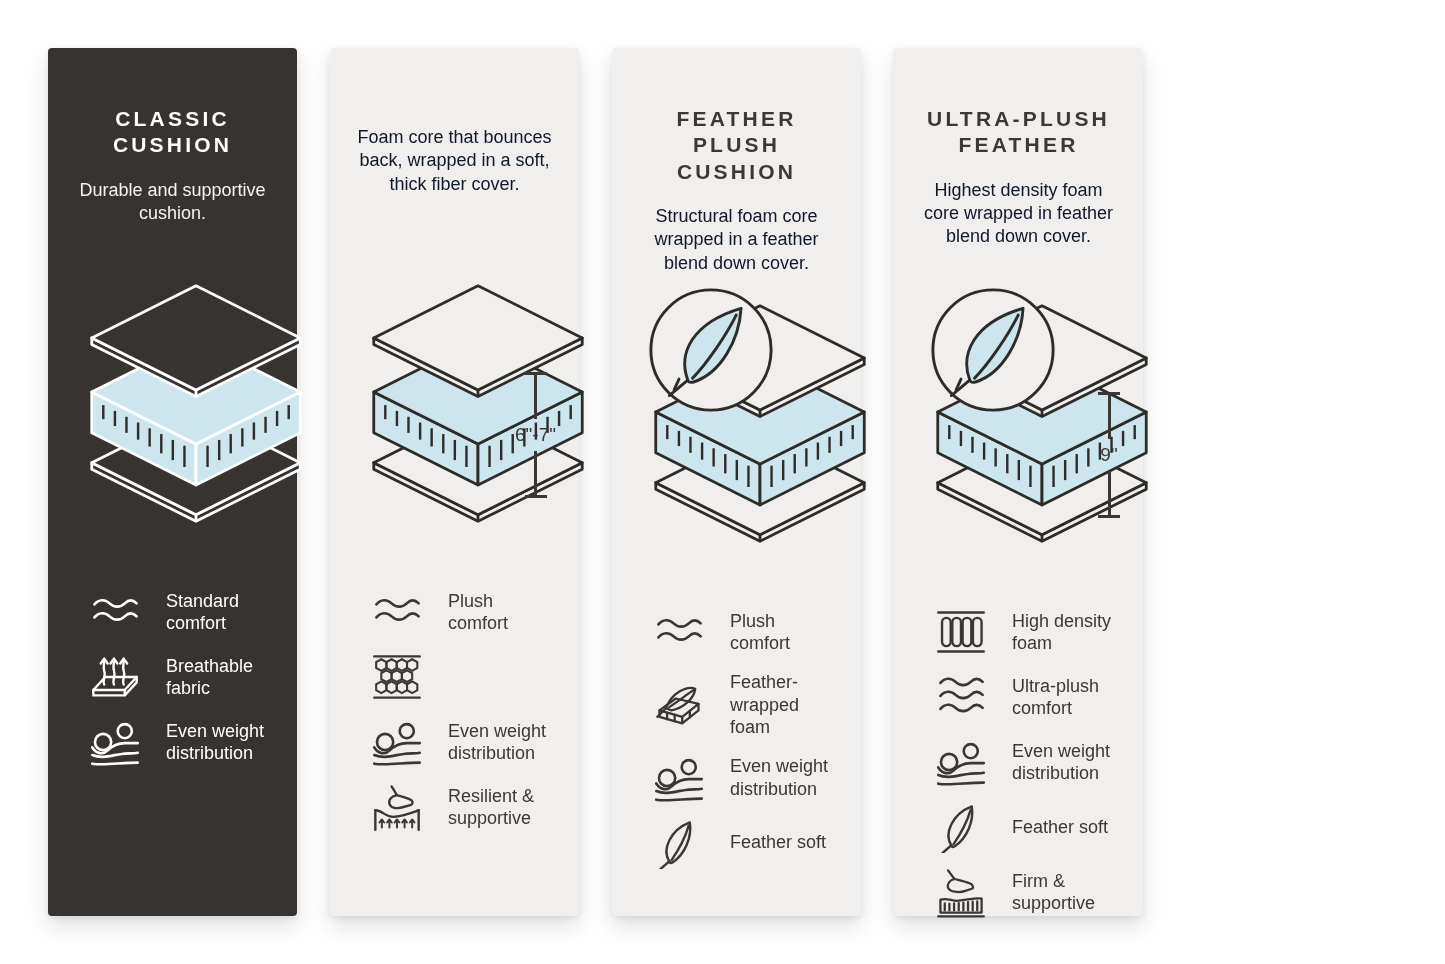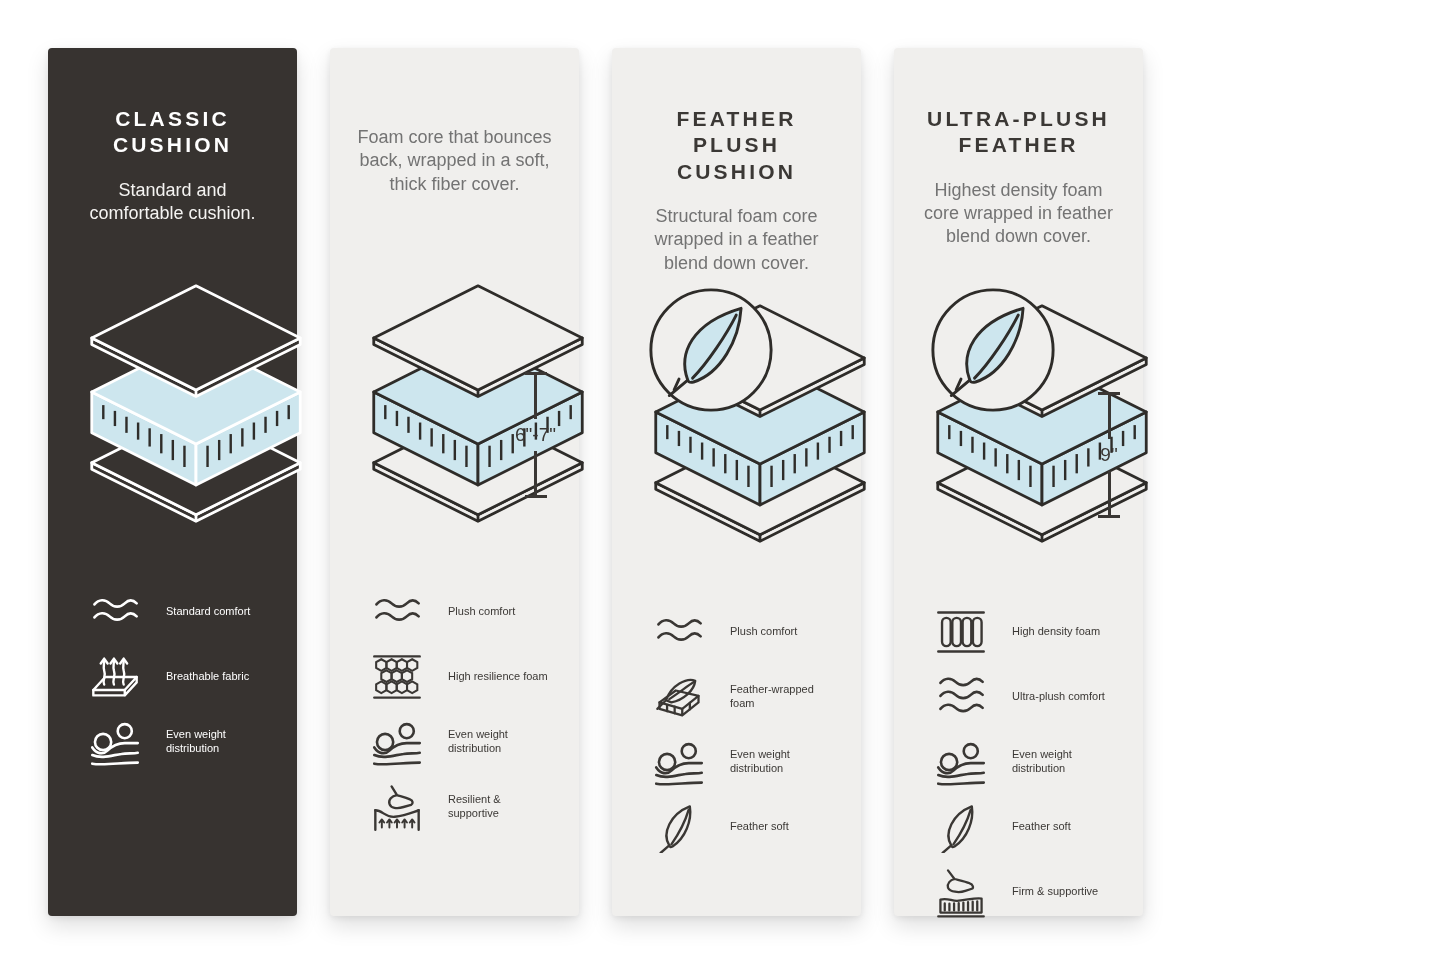--- a/index.html
+++ b/index.html
@@ -13,21 +13,21 @@
     width:249px;height:868px;flex:none;border-radius:4px;box-sizing:border-box;
     padding:0 27px;
     box-shadow:0 10px 22px rgba(0,0,0,.13), 0 2px 6px rgba(0,0,0,.07);
   }
   .panel--dark{background:#373330;--panel-bg:#373330;--line:#ffffff;--foam:#cde6ee;}
   .panel--light{background:#f0efed;--panel-bg:#f0efed;--line:#2e2c29;--foam:#cde6ee;}
 
   .panel-head{height:208px;padding-top:58px;box-sizing:border-box;text-align:center;}
   .panel-title{margin:0;font-size:21px;font-weight:bold;letter-spacing:3.2px;line-height:1.25;color:#3b3835;}
   .panel--dark .panel-title{color:#ffffff;}
-  .panel-desc{margin:20px auto 0;font-size:18px;line-height:1.3;color:#737373;max-width:252px;}
+  .panel-desc{margin:20px auto 0;font-size:18px;line-height:1.3;color:#0f172a;max-width:252px;}
   .panel--dark .panel-desc{color:#f5f4f2;}
 
   .diagram{position:relative;height:292px;}
   .cushion{display:block;width:242px;height:248px;margin:24px auto 0;}
   .diagram.has-badge .cushion{margin-top:44px;}
   .badge{position:absolute;top:-14px;left:8px;width:128px;height:128px;}
   .badge-circle{fill:var(--panel-bg);stroke:var(--line);stroke-width:3;}
   .badge-leaf{fill:var(--foam);stroke:var(--line);stroke-width:3;stroke-linejoin:round;}
   .badge-line{fill:none;stroke:var(--line);stroke-width:3;stroke-linecap:round;}
 
@@ -39,21 +39,21 @@
 
   .dim{position:absolute;top:92px;right:-4px;height:126px;display:flex;flex-direction:column;align-items:center;}
   .dim-cap{width:22px;height:3px;background:#3a3734;flex:none;}
   .dim-bar{width:3px;flex:1;background:#3a3734;}
   .dim-label{font-size:19px;color:#3a3734;padding:5px 0;white-space:nowrap;}
 
   .features{list-style:none;margin:14px 0 0;padding:0 0 0 14px;display:flex;flex-direction:column;gap:13px;}
   .feature{display:flex;align-items:center;min-height:49px;}
   .f-icon{width:52px;height:52px;flex:none;color:#3a3734;}
   .panel--dark .f-icon{color:#ffffff;}
-  .f-label{margin-left:25px;font-size:11px;line-height:1.25;color:#3b3835;max-width:152px;}
+  .f-label{margin-left:25px;font-size:18px;line-height:1.25;color:#3b3835;max-width:152px;}
   .panel--dark .f-label{color:#ffffff;}
 
   .icon-defs{position:absolute;width:0;height:0;overflow:hidden;}
 </style>
 </head>
 <body>
 
 <svg class="icon-defs" aria-hidden="true">
   <defs>
     <symbol id="i-waves" viewBox="0 0 48 48">
@@ -155,21 +155,21 @@
         <path d="M3,46.5 L45,46.5"></path>
         <path d="M12,4 L18,12 C14,13 11,16 12,20 C14,24 22,25 28,23 L34,21 C36,20 35,17 32,16 C28,14 22,13 18,12"></path>
       </g>
     </symbol>
   </defs>
 </svg>
 
 <section class="panel panel--dark">
   <div class="panel-head">
     <h2 class="panel-title">CLASSIC CUSHION</h2>
-    <p class="panel-desc">Standard and comfortable cushion.</p>
+    <p class="panel-desc">Durable and supportive cushion.</p>
   </div>
   <div class="diagram">
     <svg class="cushion" viewBox="0 0 260 266">
         <polygon class="cface" points="18,196 130,252 242,196 242,203 130,259 18,203"></polygon>
         <polygon class="cface" points="130,140 242,196 130,252 18,196"></polygon>
         <path class="cedge" d="M130,252 l0,7"></path>
         <polygon class="foam-side" points="18,120 130,176 130,220 18,164"></polygon>
         <polygon class="foam-side" points="130,176 242,120 242,164 130,220"></polygon>
         <line class="cdash" x1="30.4" y1="134.2" x2="30.4" y2="149.3"></line>
         <line class="cdash" x1="142.4" y1="177.8" x2="142.4" y2="200.7"></line>
@@ -259,21 +259,20 @@
     <li class="feature">
       <svg class="f-icon" viewBox="0 0 48 48">
           <use href="#i-waves" xlink:href="#i-waves"></use>
         </svg>
       <span class="f-label">Plush comfort</span>
     </li>
     <li class="feature">
       <svg class="f-icon" viewBox="0 0 48 48">
           <use href="#i-foam-cells" xlink:href="#i-foam-cells"></use>
         </svg>
-      <span class="f-label">High resilience foam</span>
     </li>
     <li class="feature">
       <svg class="f-icon" viewBox="0 0 48 48">
           <use href="#i-weight" xlink:href="#i-weight"></use>
         </svg>
       <span class="f-label">Even weight distribution</span>
     </li>
     <li class="feature">
       <svg class="f-icon" viewBox="0 0 48 48">
           <use href="#i-resilient" xlink:href="#i-resilient"></use>

